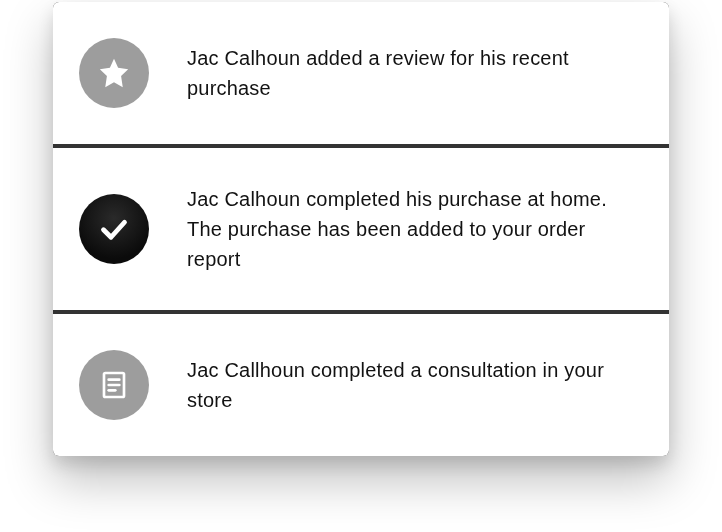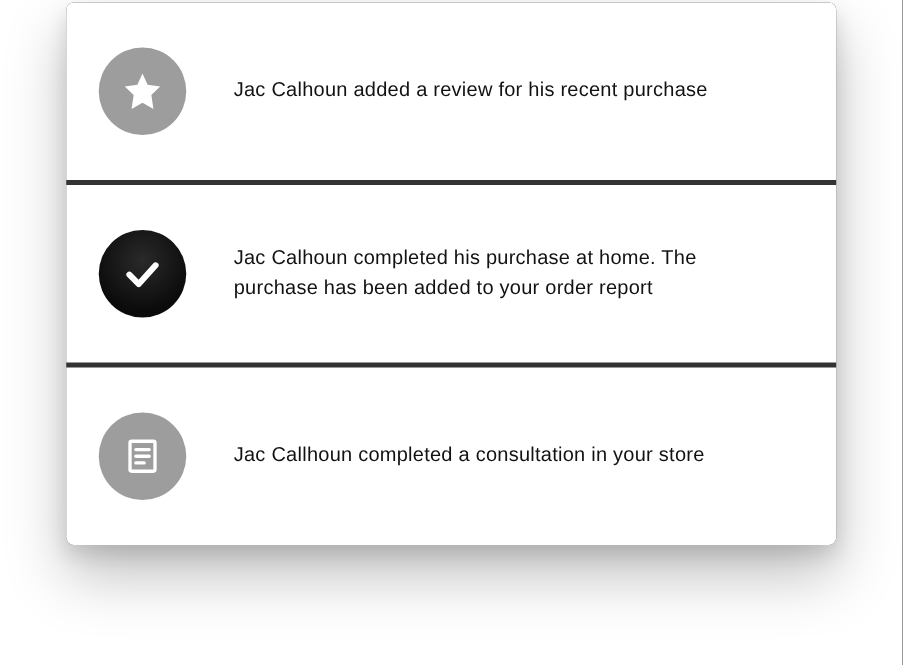--- a/index.html
+++ b/index.html
@@ -56,21 +56,21 @@
     .icon-gray {
       background: #9d9d9d;
     }
     .icon-dark {
       background: radial-gradient(circle at 50% 35%, #2a2a2a 0%, #0b0b0b 70%);
     }
     .icon-wrap svg {
       display: block;
     }
     .notification-text {
-      font-size: 16px;
+      font-size: 20px;
       line-height: 1.5;
       color: #121212;
       letter-spacing: 0.2px;
       max-width: 420px;
     }
   </style>
 </head>
 <body>
 
 <div class="notification-list">

